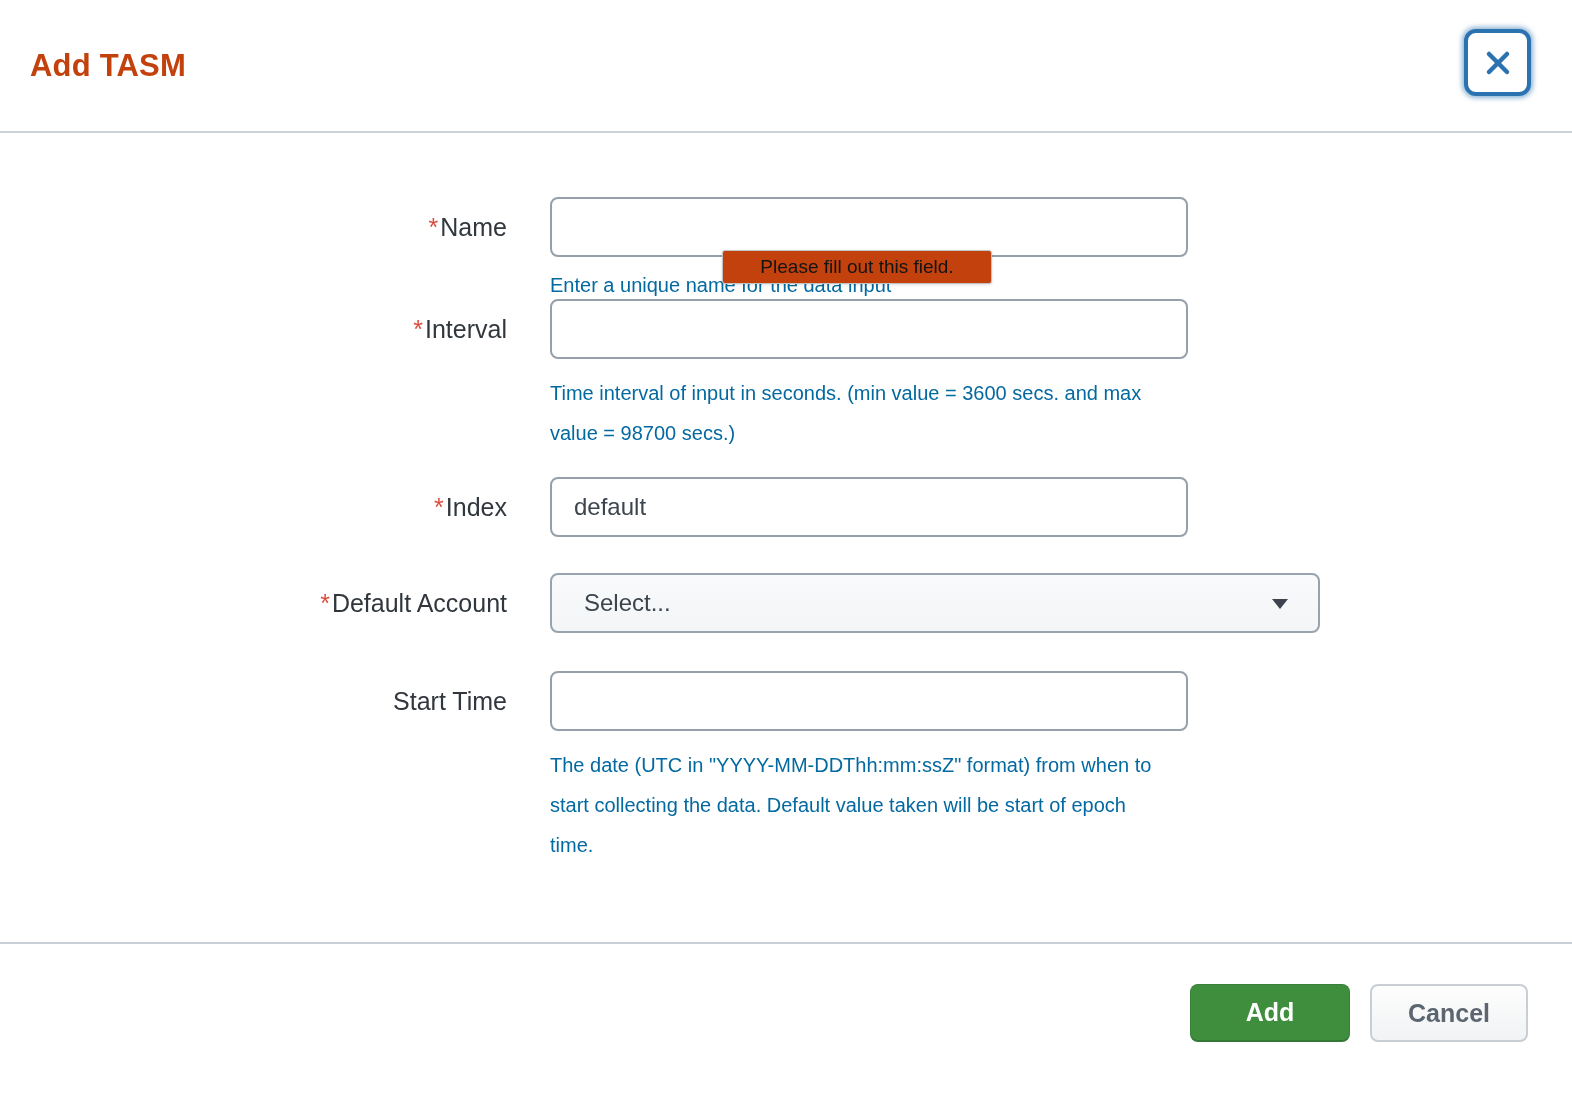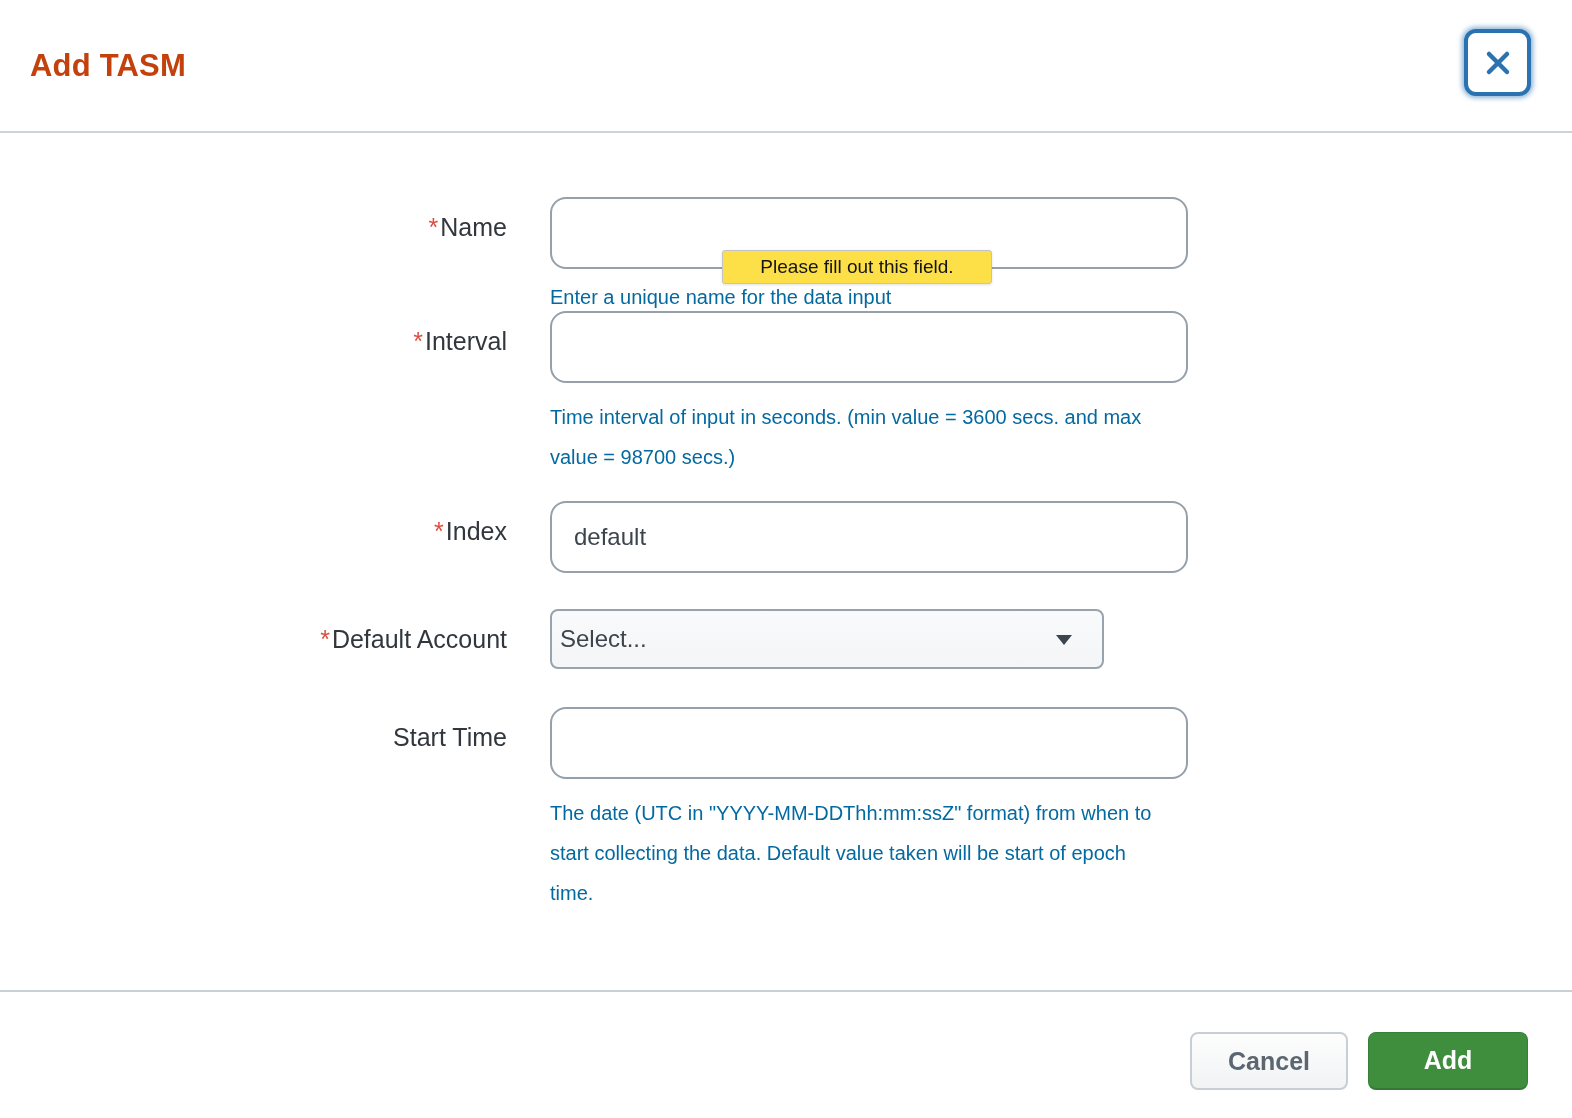--- a/index.html
+++ b/index.html
@@ -70,50 +70,50 @@
   }
   .required-star {
     color: #dc4e41;
     font-size: 25px;
     margin-right: 2px;
     vertical-align: baseline;
   }
 
   .text-input {
     width: 638px;
-    height: 72px;
+    height: 60px;
     border: 2px solid #96a0aa;
-    border-radius: 16px;
+    border-radius: 8px;
     background: #ffffff;
     font-family: "Liberation Sans", sans-serif;
     font-size: 24px;
     color: #3c444d;
     padding: 1px 22px;
     outline: none;
   }
 
   .help-text {
     margin-top: 14px;
     font-size: 20px;
     line-height: 40px;
     color: #0369a1;
     max-width: 615px;
   }
   .help-text.single { line-height: 28px; }
 
   .select-box {
     position: relative;
-    width: 554px;
+    width: 770px;
     height: 60px;
     border: 2px solid #99a3ad;
     border-radius: 8px;
     background: linear-gradient(#f9fafb, #f3f5f7);
     display: flex;
     align-items: center;
-    padding: 0 8px;
+    padding: 0 32px;
     cursor: pointer;
   }
   .select-value {
     font-size: 24px;
     color: #3c444d;
   }
   .select-caret {
     position: absolute;
     right: 30px;
     top: 50%;
@@ -124,21 +124,21 @@
     border-top: 10px solid #3c444d;
   }
 
   
   .validation-tooltip {
     position: absolute;
     left: 722px;
     top: 250px;
     min-width: 270px;
     height: 34px;
-    background: #fde047;
+    background: #c2410c;
     border: 1px solid #c3c3c4;
     border-radius: 3px;
     box-shadow: 0 1px 3px rgba(0,0,0,0.12);
     display: flex;
     align-items: center;
     justify-content: center;
     padding: 0 14px;
     font-size: 19px;
     color: #141414;
     z-index: 10;
@@ -246,17 +246,17 @@
         <input class="text-input" type="text" value="" style="">
         <div class="help-text">The date (UTC in "YYYY-MM-DDThh:mm:ssZ" format) from when to start collecting the data. Default value taken will be start of epoch time.</div>
       </div>
     </div>
 
   </div>
 
   <div class="validation-tooltip">Please fill out this field.</div>
 
   <div class="modal-footer">
+    <div class="btn btn-add">Add</div>
     <div class="btn btn-cancel">Cancel</div>
-    <div class="btn btn-add">Add</div>
   </div>
 
 </div>
 
 </body></html>

